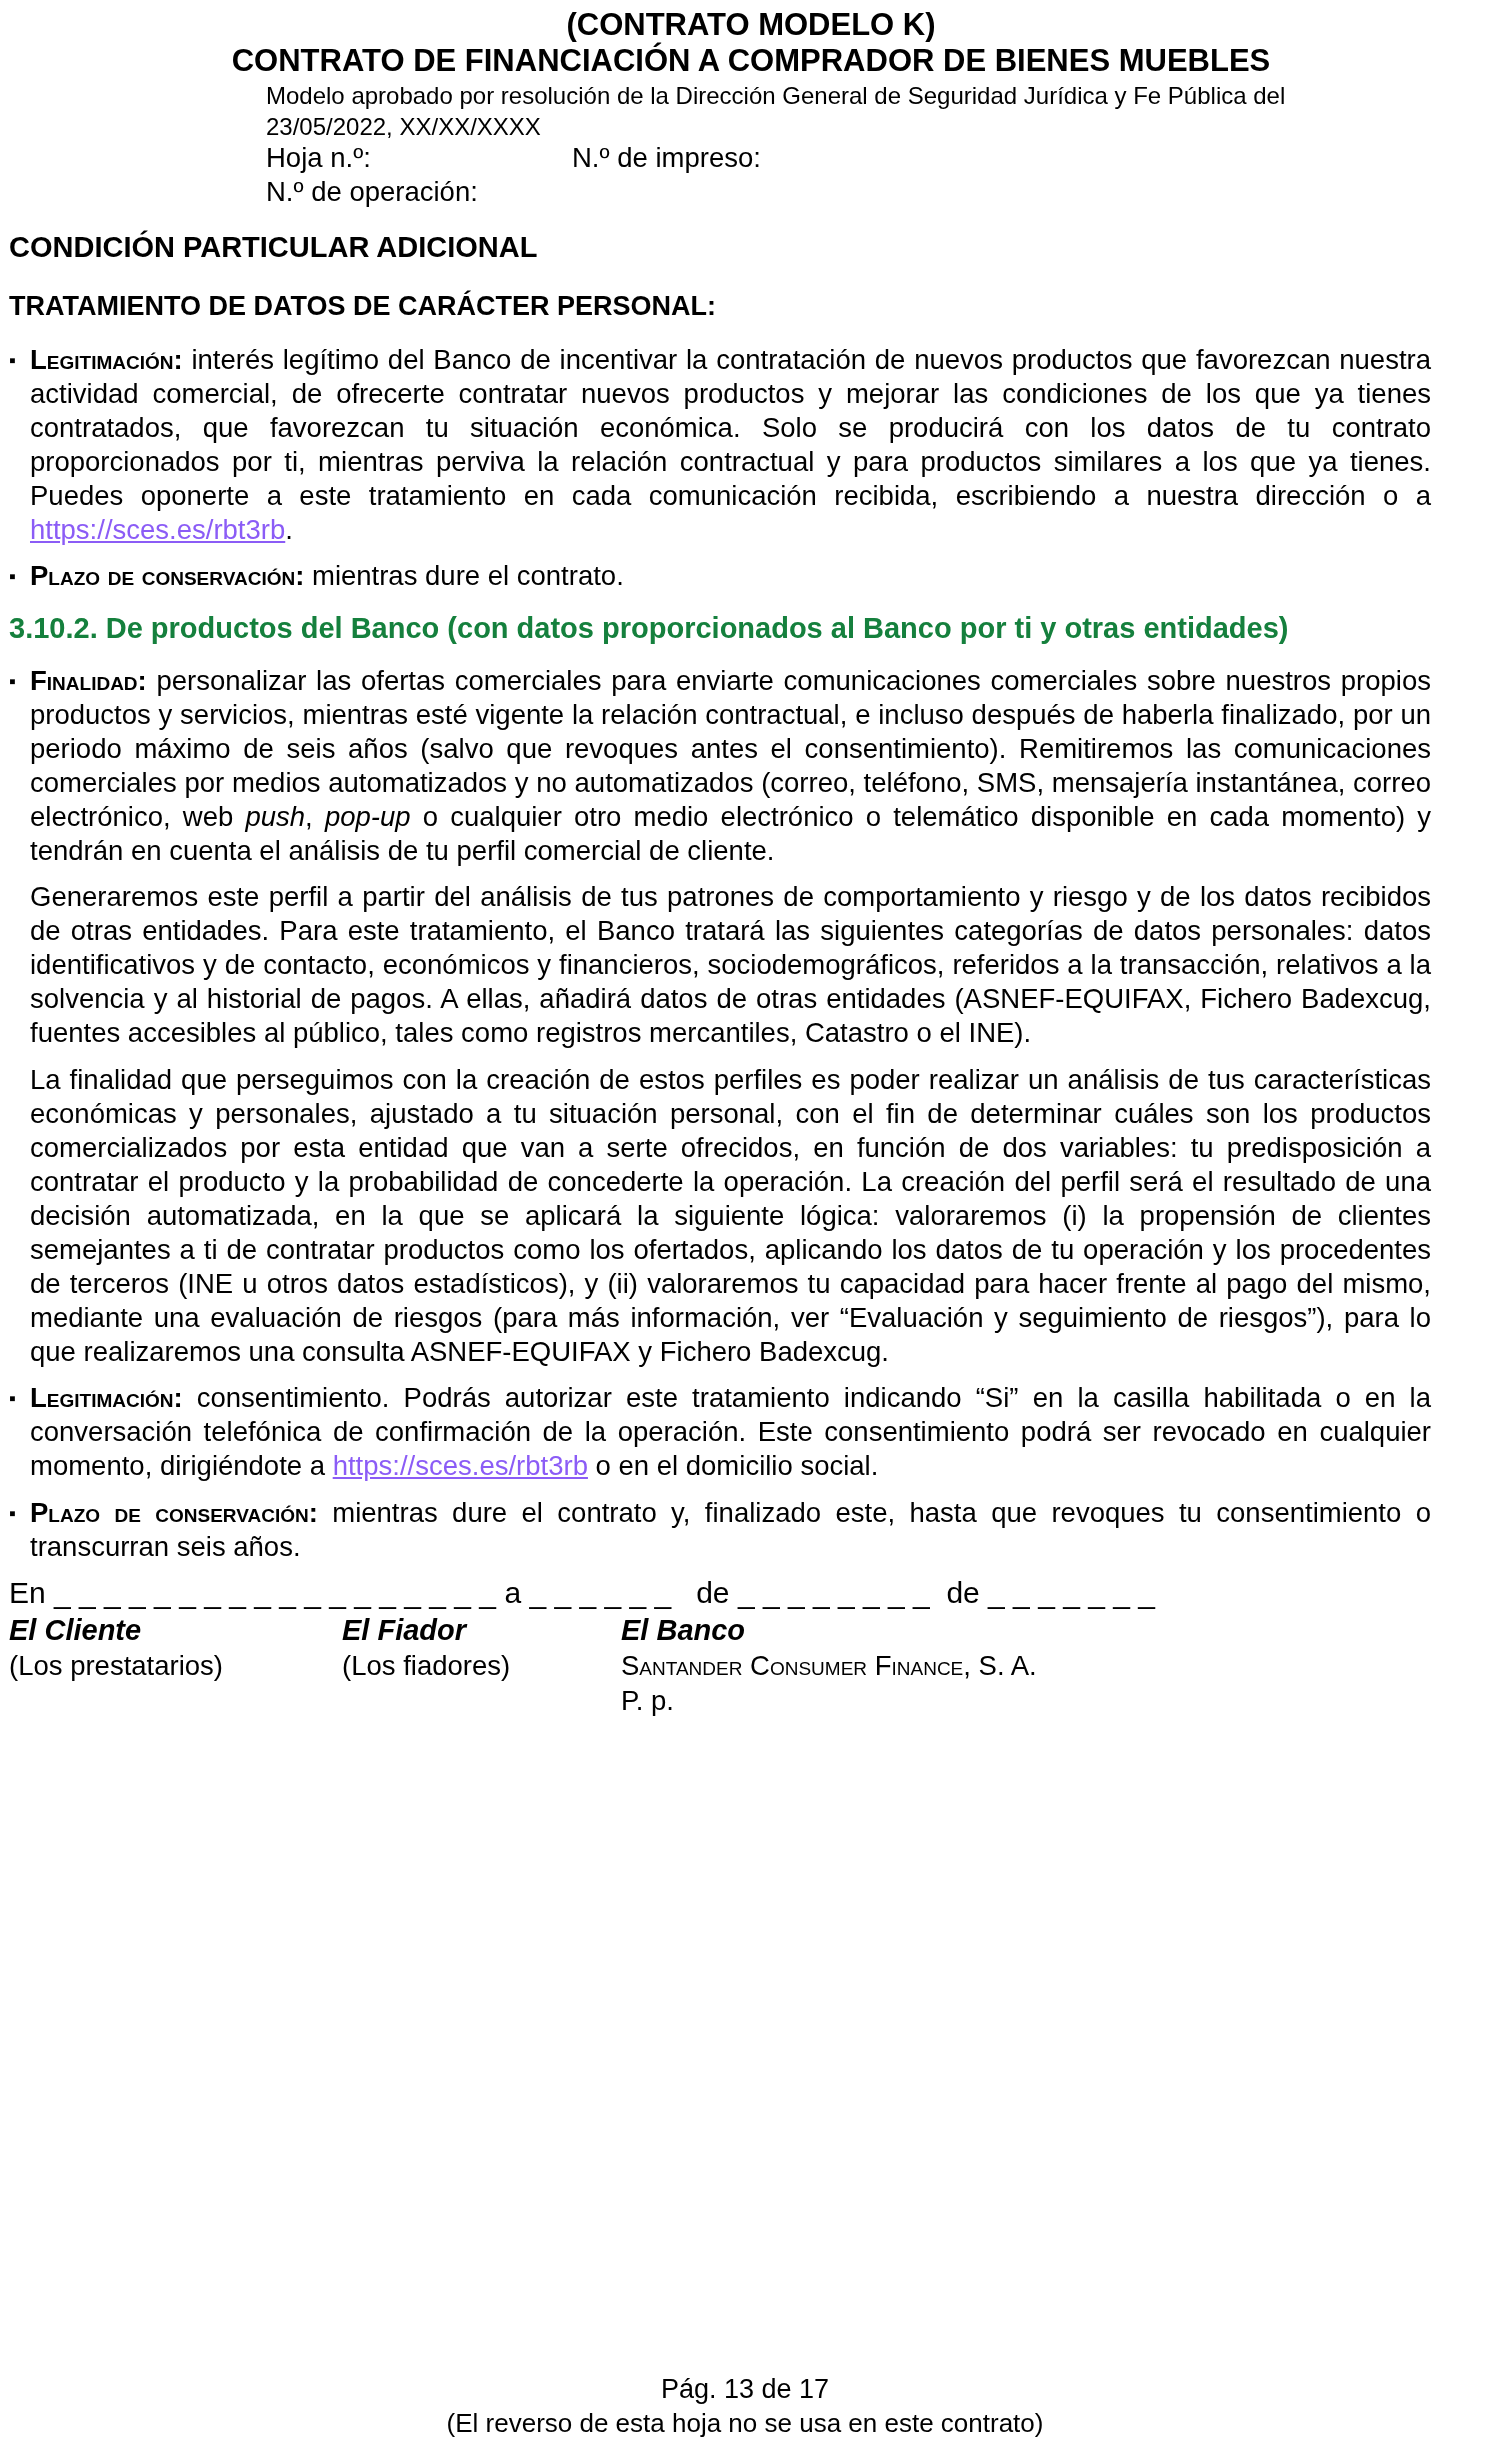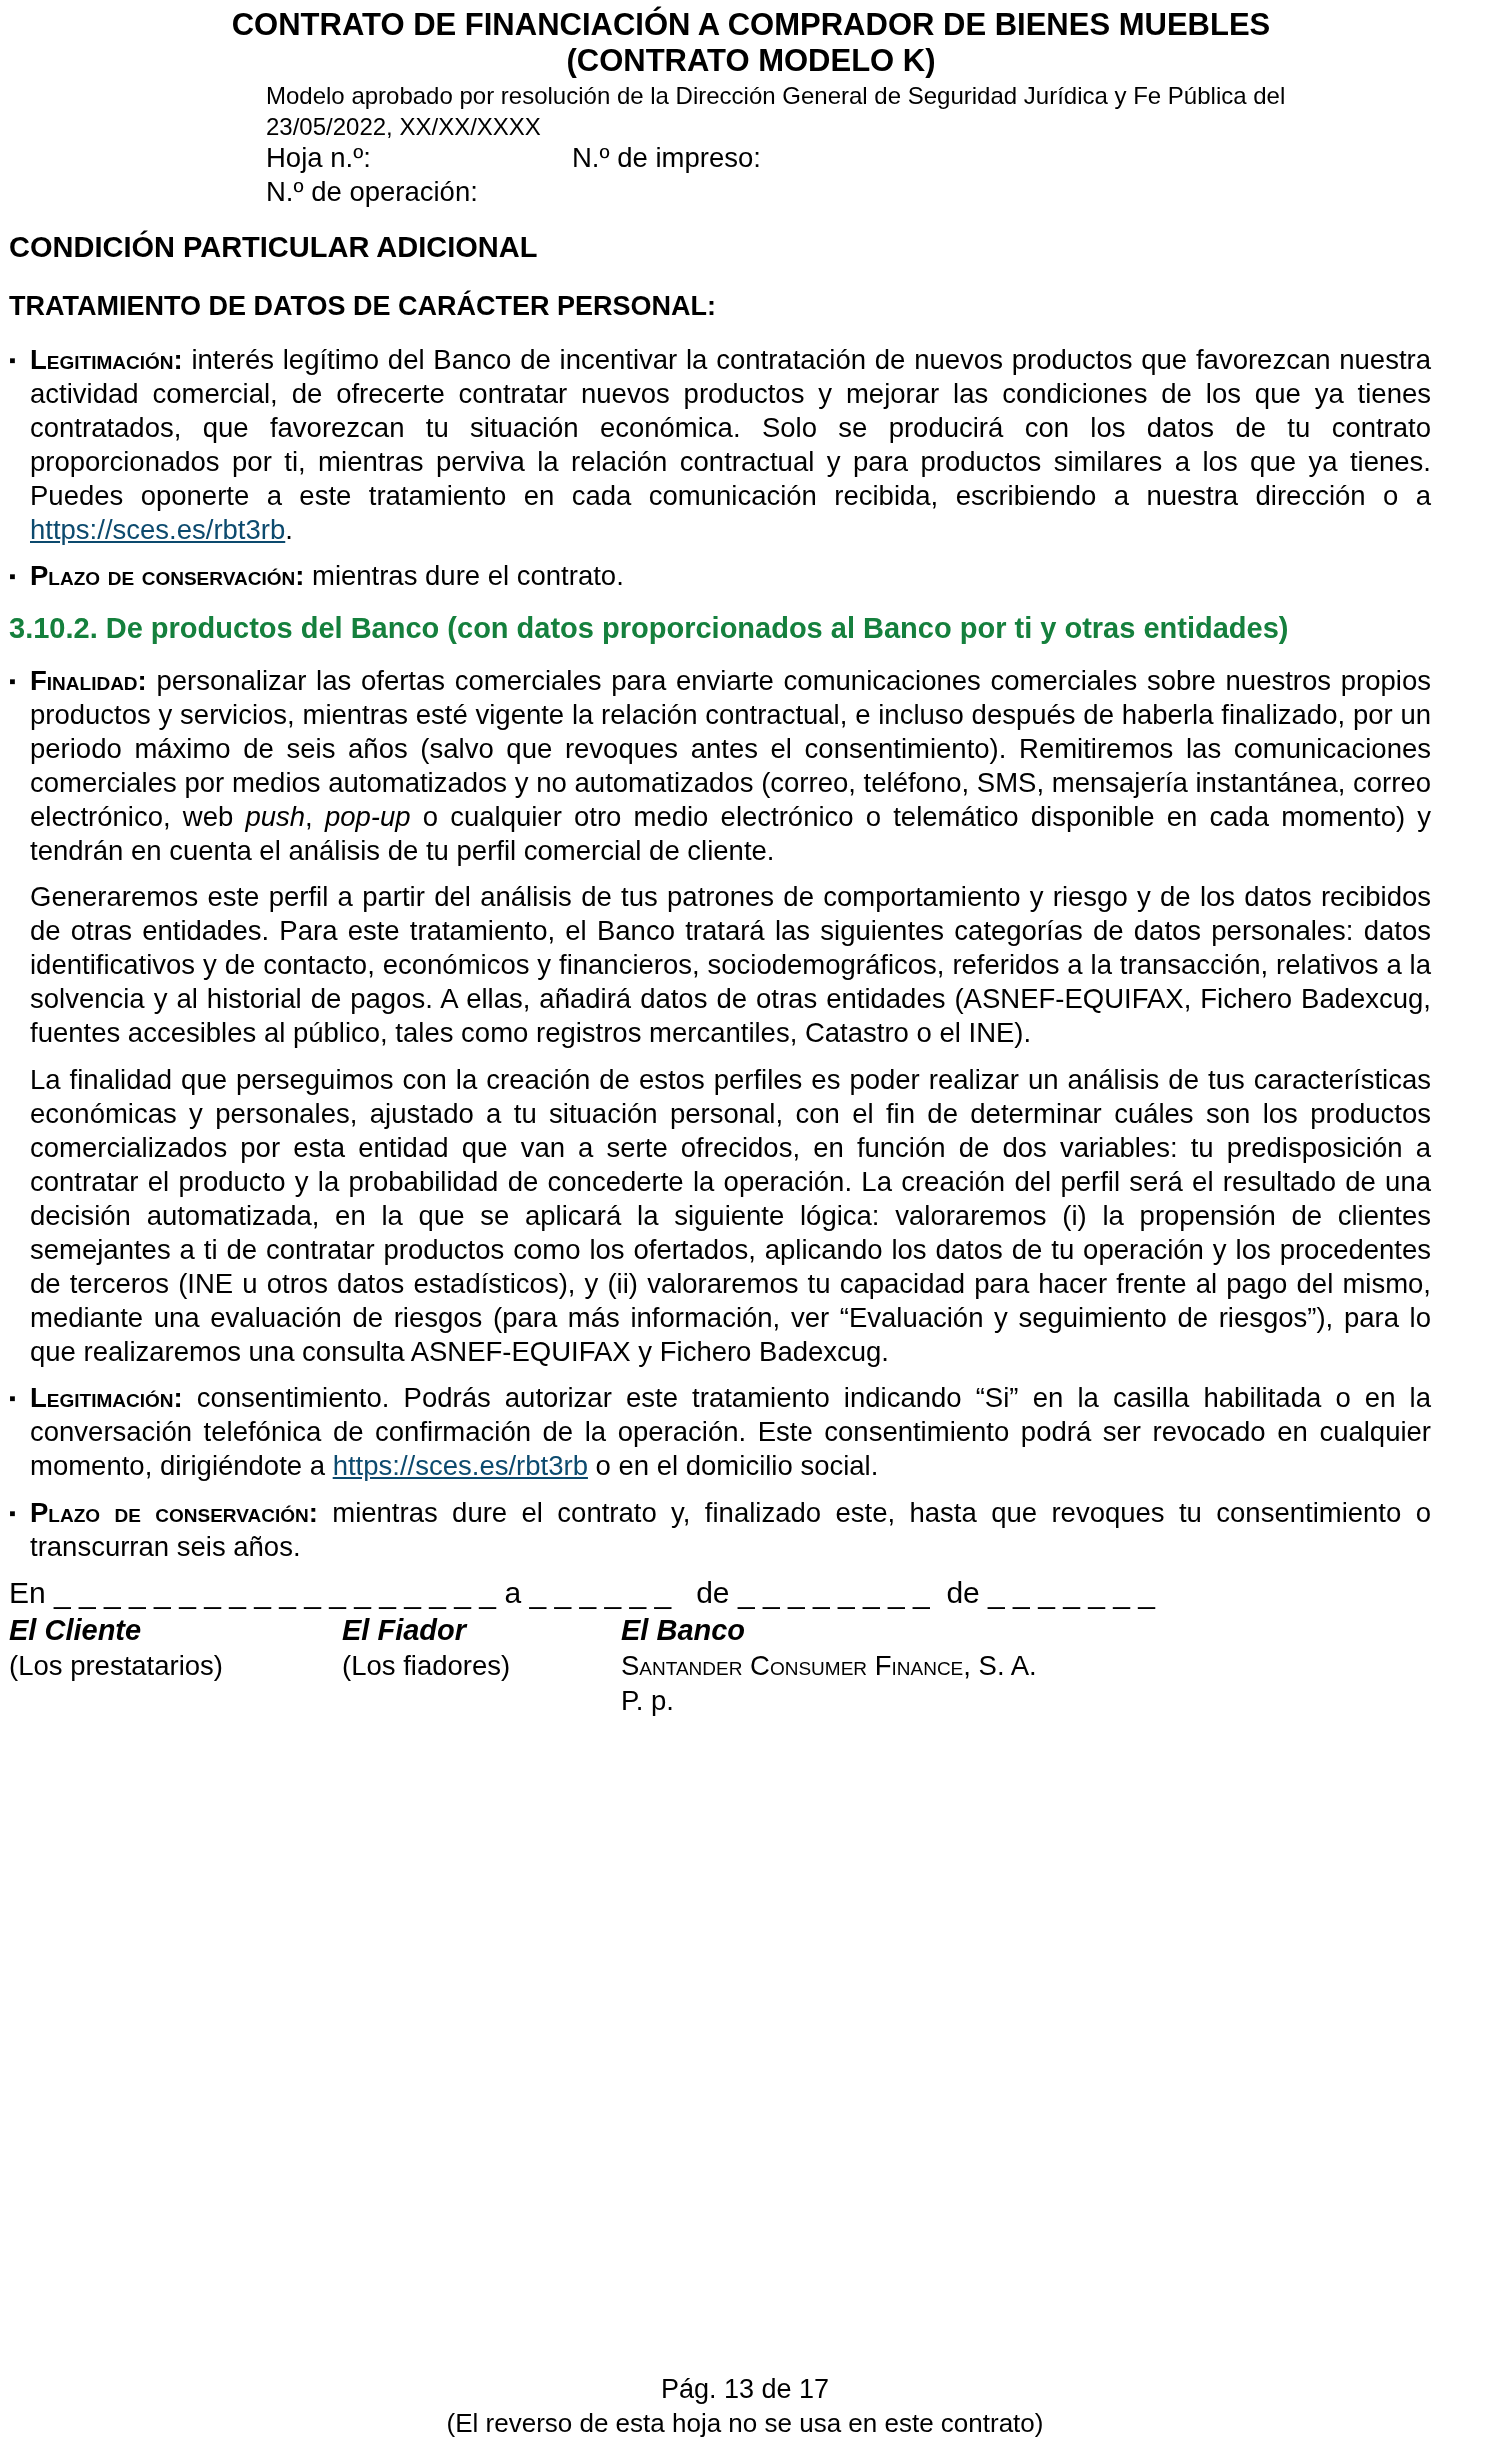--- a/index.html
+++ b/index.html
@@ -67,21 +67,21 @@
     font-size: 19.5px;
     line-height: 34px;
   }
   .indent { padding-left: 21px; }
   .sc-label {
     font-variant: small-caps;
     font-weight: bold;
   }
   .sc-plain { font-variant: small-caps; }
   .link {
-    color: #0c4a6e;
+    color: #8b5cf6;
     text-decoration: underline;
     cursor: pointer;
   }
   .red-heading {
     color: #15803d;
     font-weight: bold;
     font-size: 29px;
     line-height: 35px;
     text-align: justify;
     margin: 18px 0;
@@ -120,22 +120,22 @@
   }
   .footer-page { font-size: 27px; line-height: 1.25; }
   .footer-note { font-size: 26px; line-height: 1.25; }
 </style>
 </head>
 <body>
 
 <div class="page">
 
   <div class="header">
+    <div class="doc-title">(CONTRATO MODELO K)</div>
     <div class="doc-title">CONTRATO DE FINANCIACIÓN A COMPRADOR DE BIENES MUEBLES</div>
-    <div class="doc-title">(CONTRATO MODELO K)</div>
     <div class="approval">Modelo aprobado por resolución de la Dirección General de Seguridad Jurídica y Fe Pública del</div>
     <div class="approval">23/05/2022, XX/XX/XXXX</div>
     <div class="header-fields">
       <span class="field-label hoja">Hoja n.º:</span><span class="field-label">N.º de impreso:</span>
     </div>
     <div class="header-fields">
       <span class="field-label">N.º de operación:</span>
     </div>
   </div>
 

